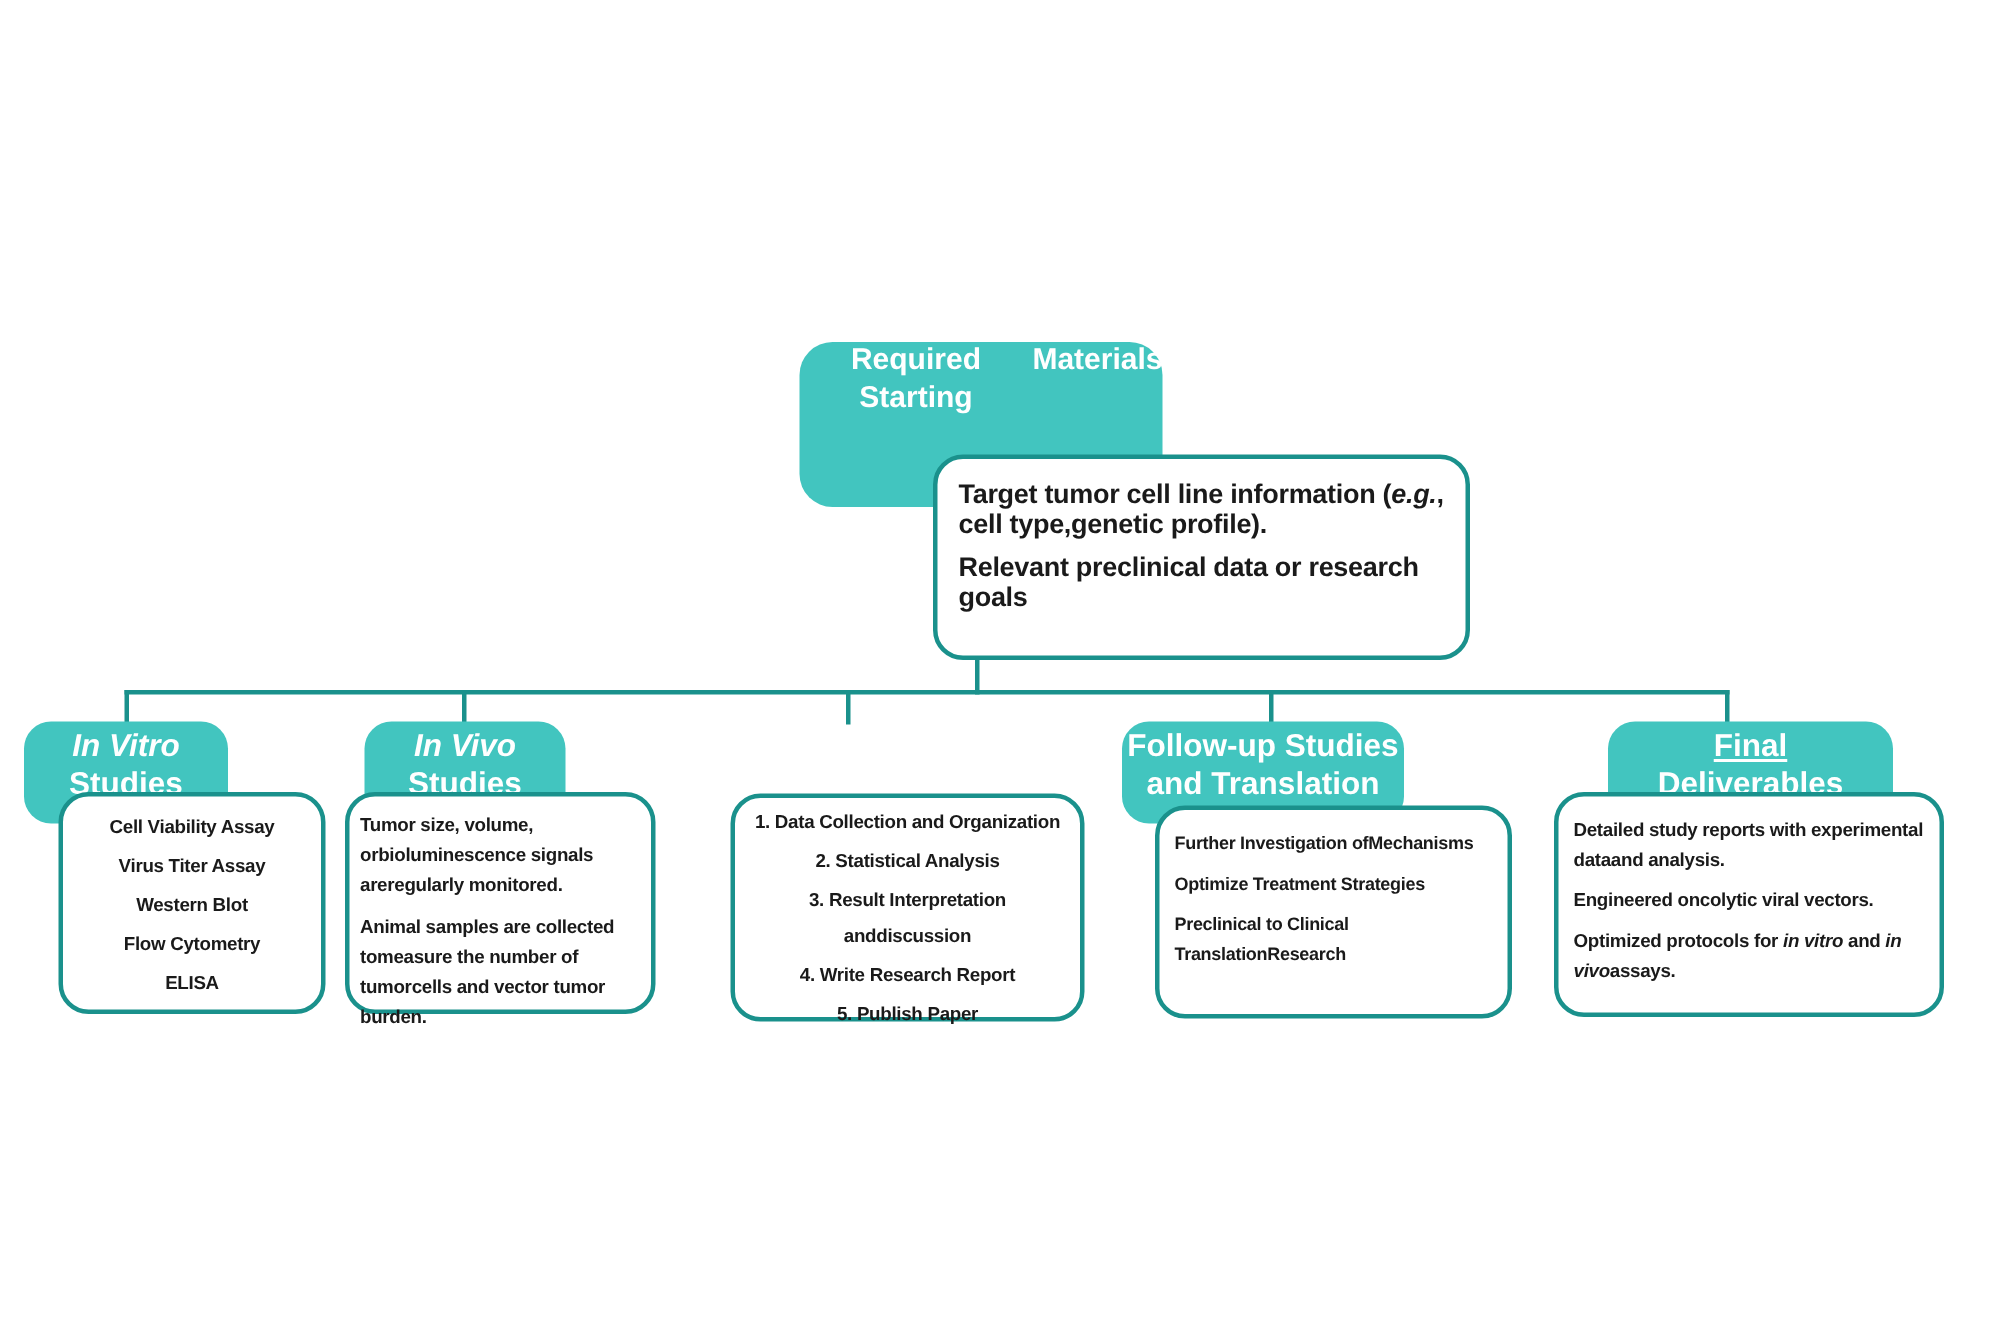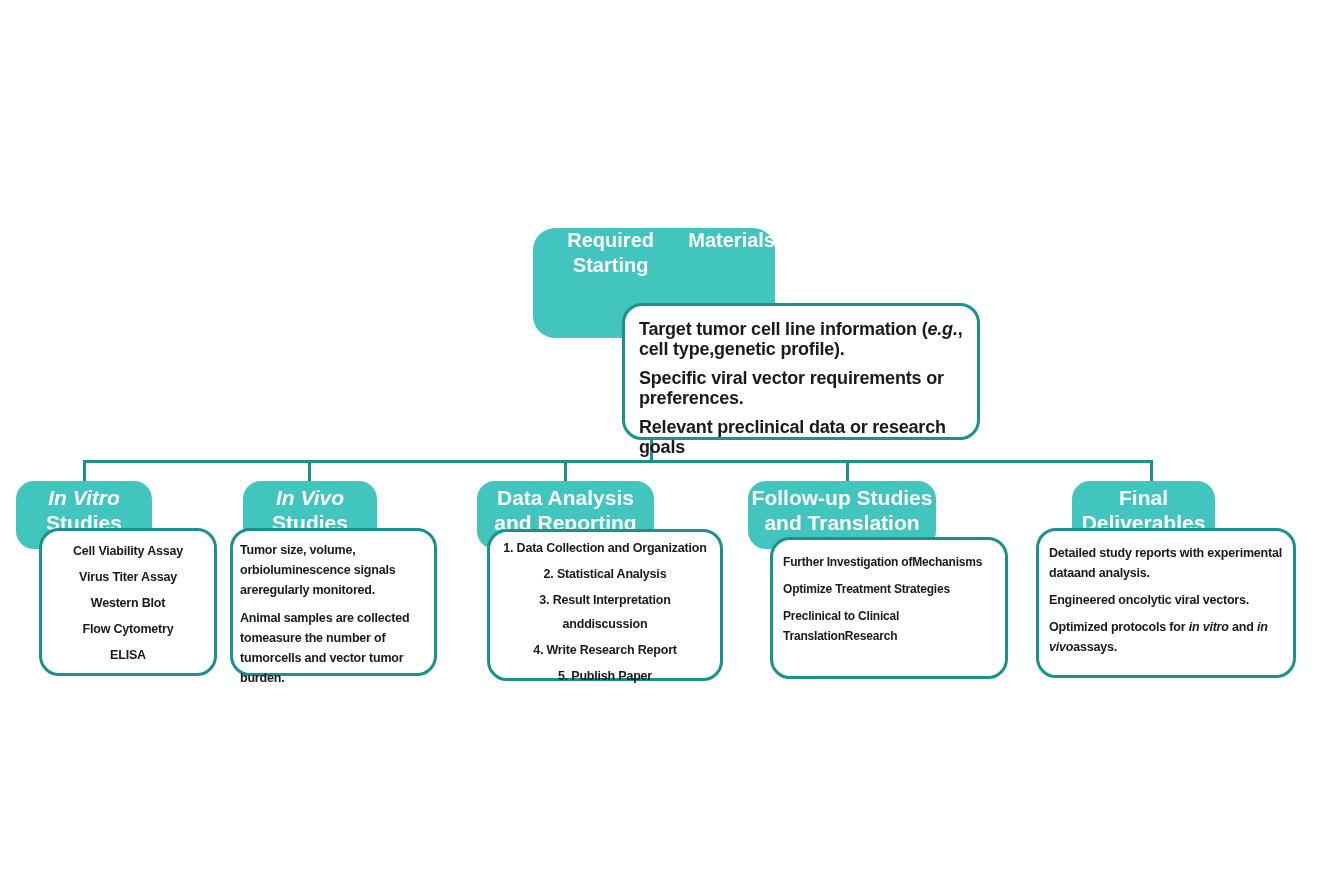--- a/index.html
+++ b/index.html
@@ -29,21 +29,21 @@
   }
   .branch-head{
     font-size:21px;line-height:25px;
     padding-top:4px;height:68px;
     box-sizing:border-box;
   }
   #head-1{left:16px;top:481px;width:136px;}
   #head-2{left:243px;top:481px;width:134px;}
   #head-3{left:477px;top:481px;width:177px;}
   #head-4{left:748px;top:481px;width:188px;}
-  #head-5{left:1072px;top:481px;width:143px;}
+  #head-5{left:1072px;top:481px;width:190px;text-decoration:underline;}
   
   .card{
     position:absolute;
     background:#ffffff;
     border:3px solid #1a918c;
     border-radius:20px;
     z-index:2;
     box-sizing:border-box;
     color:#1a1a1a;
     font-weight:bold;
@@ -113,21 +113,20 @@
   <div class="conn" id="conn-drop-4"></div>
   <div class="conn" id="conn-drop-5"></div>
 
   <div class="teal-node" id="root-node">
       <span class="line">Required Starting</span>
       <span class="line">Materials</span>
     </div>
 
   <div class="card justify" id="root-card">
     <p class="item"><span class="line">Target tumor cell line information (<i>e.g.</i>, cell type,</span><span class="line">genetic profile).</span></p>
-    <p class="item"><span class="line">Specific viral vector requirements or preferences.</span></p>
     <p class="item"><span class="line">Relevant preclinical data or research goals</span></p>
   </div>
 
   <div class="teal-node branch-head" id="head-1">
       <span class="line"><i>In Vitro</i></span>
       <span class="line">Studies</span>
     </div>
   <div class="card" id="card-1">
     <p class="item"><span class="line">Cell Viability Assay</span></p>
     <p class="item"><span class="line">Virus Titer Assay</span></p>
@@ -138,24 +137,20 @@
 
   <div class="teal-node branch-head" id="head-2">
       <span class="line"><i>In Vivo</i></span>
       <span class="line">Studies</span>
     </div>
   <div class="card justify" id="card-2">
     <p class="item"><span class="line">Tumor size, volume, or</span><span class="line">bioluminescence signals are</span><span class="line">regularly monitored.</span></p>
     <p class="item"><span class="line">Animal samples are collected to</span><span class="line">measure the number of tumor</span><span class="line">cells and vector tumor burden.</span></p>
   </div>
 
-  <div class="teal-node branch-head" id="head-3">
-      <span class="line">Data Analysis</span>
-      <span class="line">and Reporting</span>
-    </div>
   <div class="card" id="card-3">
     <p class="item"><span class="line">1. Data Collection and Organization</span></p>
     <p class="item"><span class="line">2. Statistical Analysis</span></p>
     <p class="item"><span class="line">3. Result Interpretation and</span><span class="line">discussion</span></p>
     <p class="item"><span class="line">4. Write Research Report</span></p>
     <p class="item"><span class="line">5. Publish Paper</span></p>
   </div>
 
   <div class="teal-node branch-head" id="head-4">
       <span class="line">Follow-up Studies</span>

